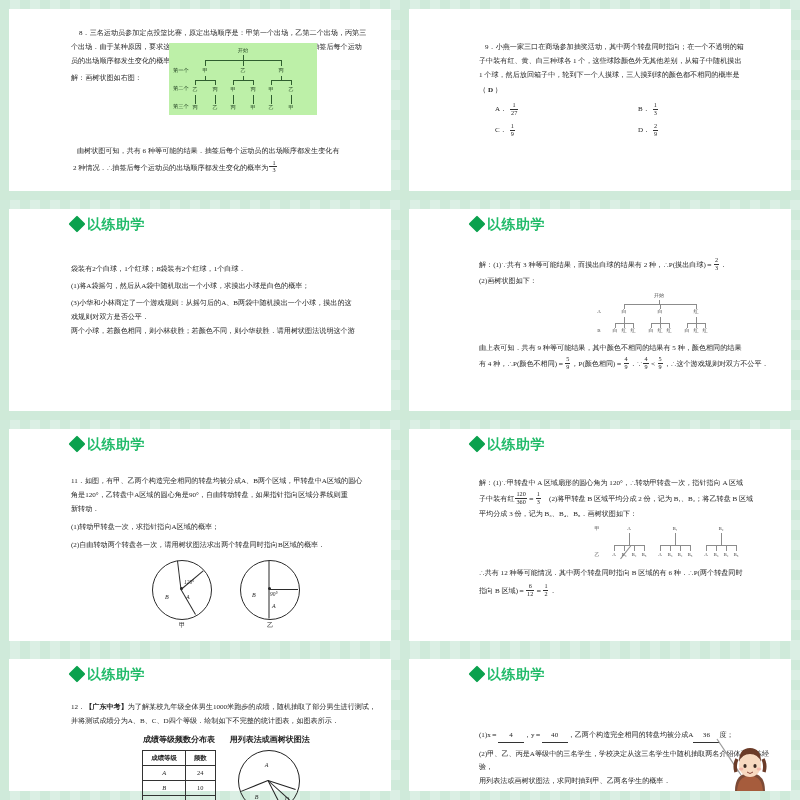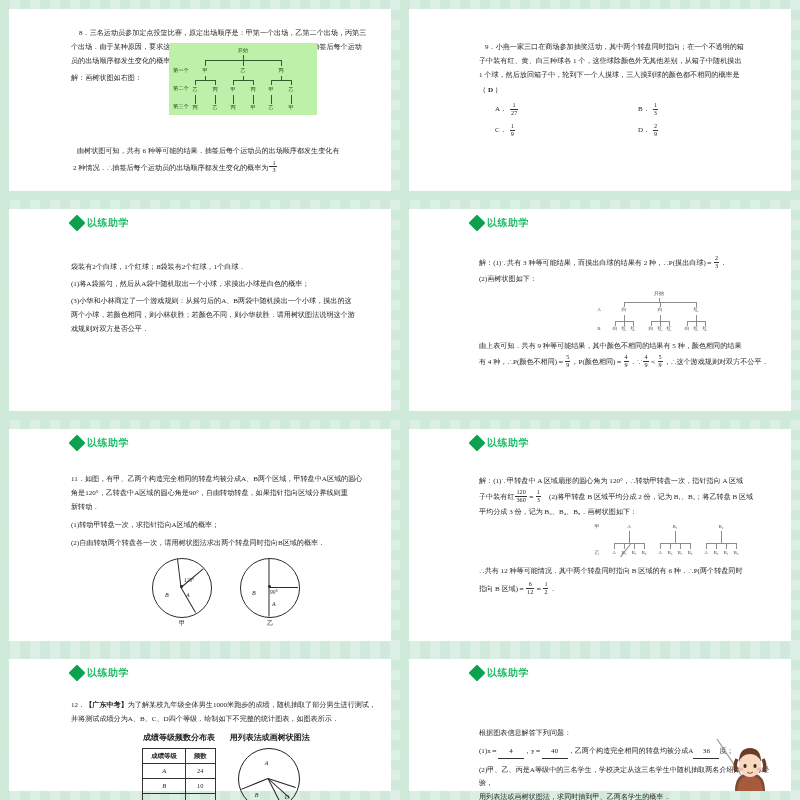--- a/index.html
+++ b/index.html
@@ -53,21 +53,21 @@
     display:flex;align-items:center;gap:4px;
     margin:2px 0 4px 0;
   }
   .diamond{
     width:12px;height:12px;background:#0ba14e;
     transform:rotate(45deg);flex:0 0 auto;
     border-radius:1px;
   }
   .hdr-label{
     font-family:"Liberation Sans","DejaVu Sans",sans-serif;
-    font-size:10px;font-weight:700;color:#22bb6a;
+    font-size:14px;font-weight:700;color:#22bb6a;
     letter-spacing:.5px;line-height:1;
   }
   .body{font-size:7.1px;line-height:1.85;color:#262626;}
   .body p{margin:0 0 1px 0;}
   .ital{font-style:italic;}
   .bk{font-weight:600;}
   .ans{font-weight:700;}
   .frac{
     display:inline-block;vertical-align:-0.42em;
     text-align:center;font-size:6.2px;line-height:1.05;
@@ -256,22 +256,22 @@
     <div class="checks c2"></div>
     <div class="inner">
       <div class="hdr">
         <span class="diamond"></span>
         <span class="hdr-label">以练助学</span>
       </div>
       <div class="body" style="margin-top:32px">
         <p><span>袋装有2个白球，1个红球；</span><span class="ital">B</span><span>袋装有2个红球，1个白球．</span></p>
         <p style="margin-top:4px">(1)将A袋摇匀，然后从A袋中随机取出一个小球，求摸出小球是白色的概率；</p>
         <p style="margin-top:4px">(3)小华和小林商定了一个游戏规则：从摇匀后的A、B两袋中随机摸出一个小球，摸出的这</p>
+        <p>戏规则对双方是否公平．</p>
         <p>两个小球，若颜色相同，则小林获胜；若颜色不同，则小华获胜．请用树状图法说明这个游</p>
-        <p>戏规则对双方是否公平．</p>
       </div>
     </div>
   </div>
 
   <div class="slide">
     <div class="checks"></div>
     <div class="checks c2"></div>
     <div class="inner">
       <div class="hdr">
         <span class="diamond"></span>
@@ -501,21 +501,20 @@
 
   <div class="slide">
     <div class="checks"></div>
     <div class="checks c2"></div>
     <div class="inner">
       <div class="hdr">
         <span class="diamond"></span>
         <span class="hdr-label">以练助学</span>
       </div>
       <div class="body" style="margin-top:48px;padding-left:8px">
-        <p>根据图表信息解答下列问题：</p>
         <p style="margin-top:5px">
           <span>(1)x＝</span><span class="blank">4</span><span>，y＝</span><span class="blank">40</span><span>，乙两个构造完全相同的转盘均被分成A</span><span class="blank">36</span><span>度；</span>
         </p>
         <p style="margin-top:5px">(2)甲、乙、丙是A等级中的三名学生，学校决定从这三名学生中随机抽取两名介绍体育锻炼经验，</p>
         <p>用列表法或画树状图法，求同时抽到甲、乙两名学生的概率．</p>
       </div>
       <svg class="girl" viewBox="0 0 70 56">
         <line x1="2" y1="4" x2="26" y2="40" stroke="#9a9a9a" stroke-width="1.2"></line>
         <path d="M20 56 q0-18 15-18 q15 0 15 18 z" fill="#7c4a36"></path>
         <path d="M22 56 q1-15 13-15 q12 0 13 15 z" fill="#a65c3c"></path>

